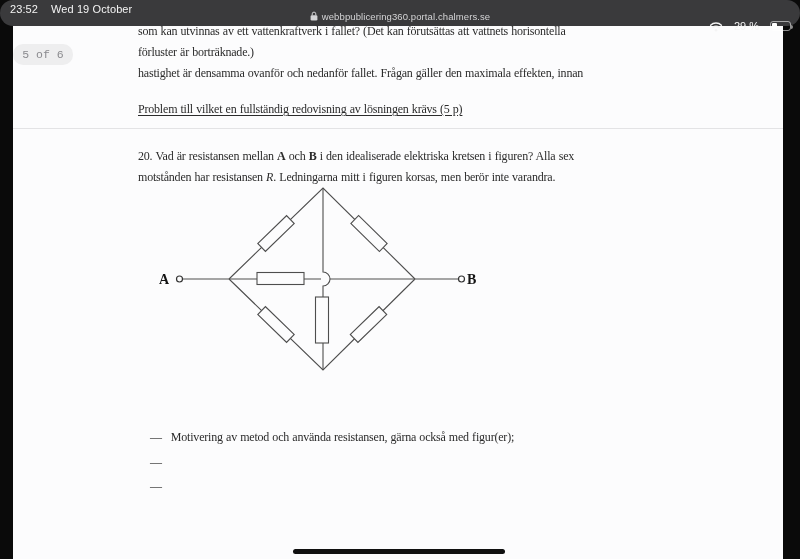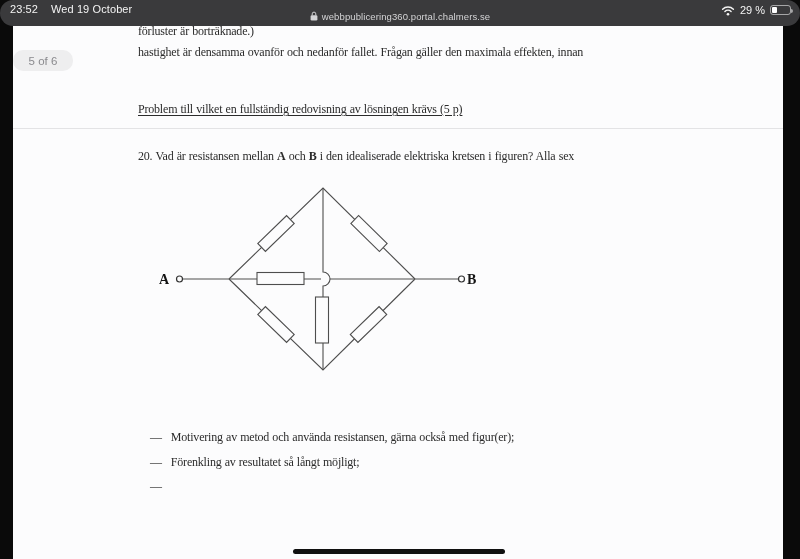--- a/index.html
+++ b/index.html
@@ -22,22 +22,22 @@
     position: absolute; left: 10px; top: 3px;
     display: flex; gap: 13px;
     color: #f4f4f4; font-size: 11px; letter-spacing: 0.1px;
   }
   .sb-url-row {
     position: absolute; left: 0; top: 11px; width: 100%;
     display: flex; align-items: flex-start; justify-content: center; gap: 4px;
   }
   .sb-url { color: #d4d4d6; font-size: 9.5px; letter-spacing: 0.1px; }
   .sb-right {
-    position: absolute; right: 9px; top: 4px;
-    display: flex; align-items: center; gap: 5px;
+    position: absolute; right: 9px; top: 20px;
+    display: flex; align-items: center; gap: 11px;
     color: #f4f4f4; font-size: 11px;
   }
   .battery-shell {
     position: relative; width: 21px; height: 10px;
     border: 1px solid rgba(255,255,255,0.55); border-radius: 3px;
   }
   .battery-fill {
     position: absolute; left: 1px; top: 1px; height: 6px; width: 5px;
     background: #ffffff; border-radius: 1px;
   }
@@ -66,24 +66,24 @@
   .i { font-style: italic; }
   .heading-underline { text-decoration: underline; text-underline-offset: 2px; }
   .divider {
     position: absolute; left: 0; top: 102px; width: 770px; height: 1px;
     background: #e3e3e5;
   }
   .req-item { display: flex; gap: 9px; }
 
   
   .pill {
-    position: absolute; left: 0; top: 24px; width: 60px; height: 21px;
+    position: absolute; left: 0; top: 18px; width: 60px; height: 21px;
     background: #eeeeef; border-radius: 10px;
     display: flex; align-items: center; justify-content: center;
-    font-family: Liberation Sans, sans-serif; font-size: 11.5px; color: #8a8a8e;
+    font-family: Liberation Mono, monospace; font-size: 11.5px; color: #8a8a8e;
     z-index: 6;
   }
 
   
   .circuit { position: absolute; left: 140px; top: 156px; }
 
   
   .home-indicator {
     position: absolute; left: 293px; top: 549px; width: 212px; height: 5px;
     background: #101010; border-radius: 3px; z-index: 40;
@@ -125,32 +125,34 @@
 <div class="strip strip-left"></div>
 <div class="strip strip-right"></div>
 
 <div class="page">
 
   <div class="pill">
     <span>5 of 6</span>
   </div>
 
   <div class="txt" style="top:-5px">
+    <div>som kan utvinnas av ett vattenkraftverk i fallet? (Det kan förutsättas att vattnets horisontella</div>
     <div>förluster är borträknade.)</div>
     <div>hastighet är densamma ovanför och nedanför fallet. Frågan gäller den maximala effekten, innan</div>
   </div>
 
   <div class="txt" style="top:73px">
     <span class="heading-underline">Problem till vilket en fullständig redovisning av lösningen krävs (5 p)</span>
   </div>
 
   <div class="divider"></div>
 
   <div class="txt" style="top:120px">
     <div><span>20. Vad är resistansen mellan </span><span class="b">A</span><span> och </span><span class="b">B</span><span> i den idealiserade elektriska kretsen i figuren? Alla sex</span></div>
+    <div><span>motstånden har resistansen </span><span class="i">R</span><span>. Ledningarna mitt i figuren korsas, men berör inte varandra.</span></div>
   </div>
 
   <svg class="circuit" width="340" height="200" viewBox="153 182 340 200">
     <g stroke="#4e4e4e" stroke-width="1.1" fill="none">
 
       <path d="M182.5 279 H321"></path>
       <path d="M330 279 H458.5"></path>
 
       <path d="M229 279 L323 188 L415 279 M229 279 L323 370 L415 279"></path>
 
@@ -173,20 +175,19 @@
       <text x="467" y="284">B</text>
     </g>
   </svg>
 
   <div class="txt req-item" style="top:401px;left:137px">
     <span>—</span>
     <span>Motivering av metod och använda resistansen, gärna också med figur(er);</span>
   </div>
   <div class="txt req-item" style="top:426px;left:137px">
     <span>—</span>
-    <span>Förenkling av resultatet så långt möjligt;</span>
   </div>
   <div class="txt req-item" style="top:450px;left:137px">
     <span>—</span>
   </div>
 </div>
 
 <div class="home-indicator"></div>
 
 </body></html>

